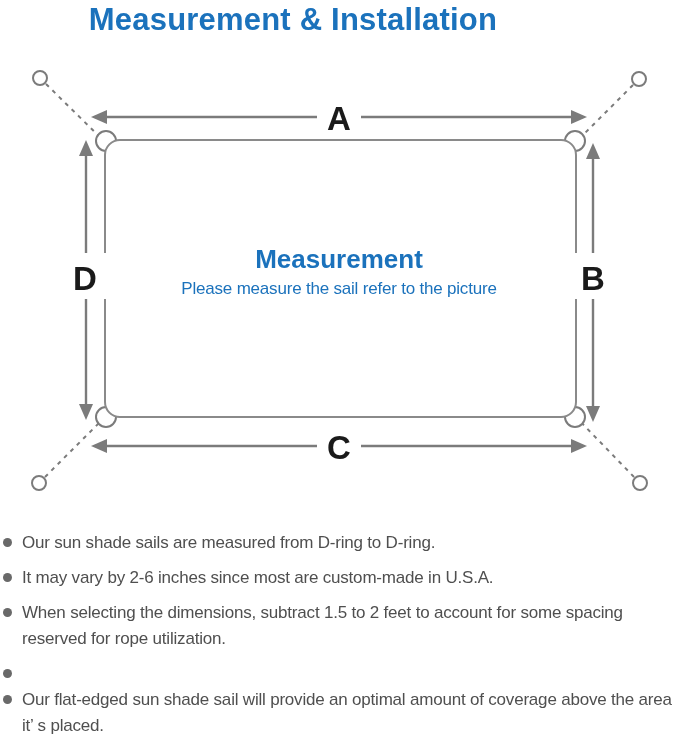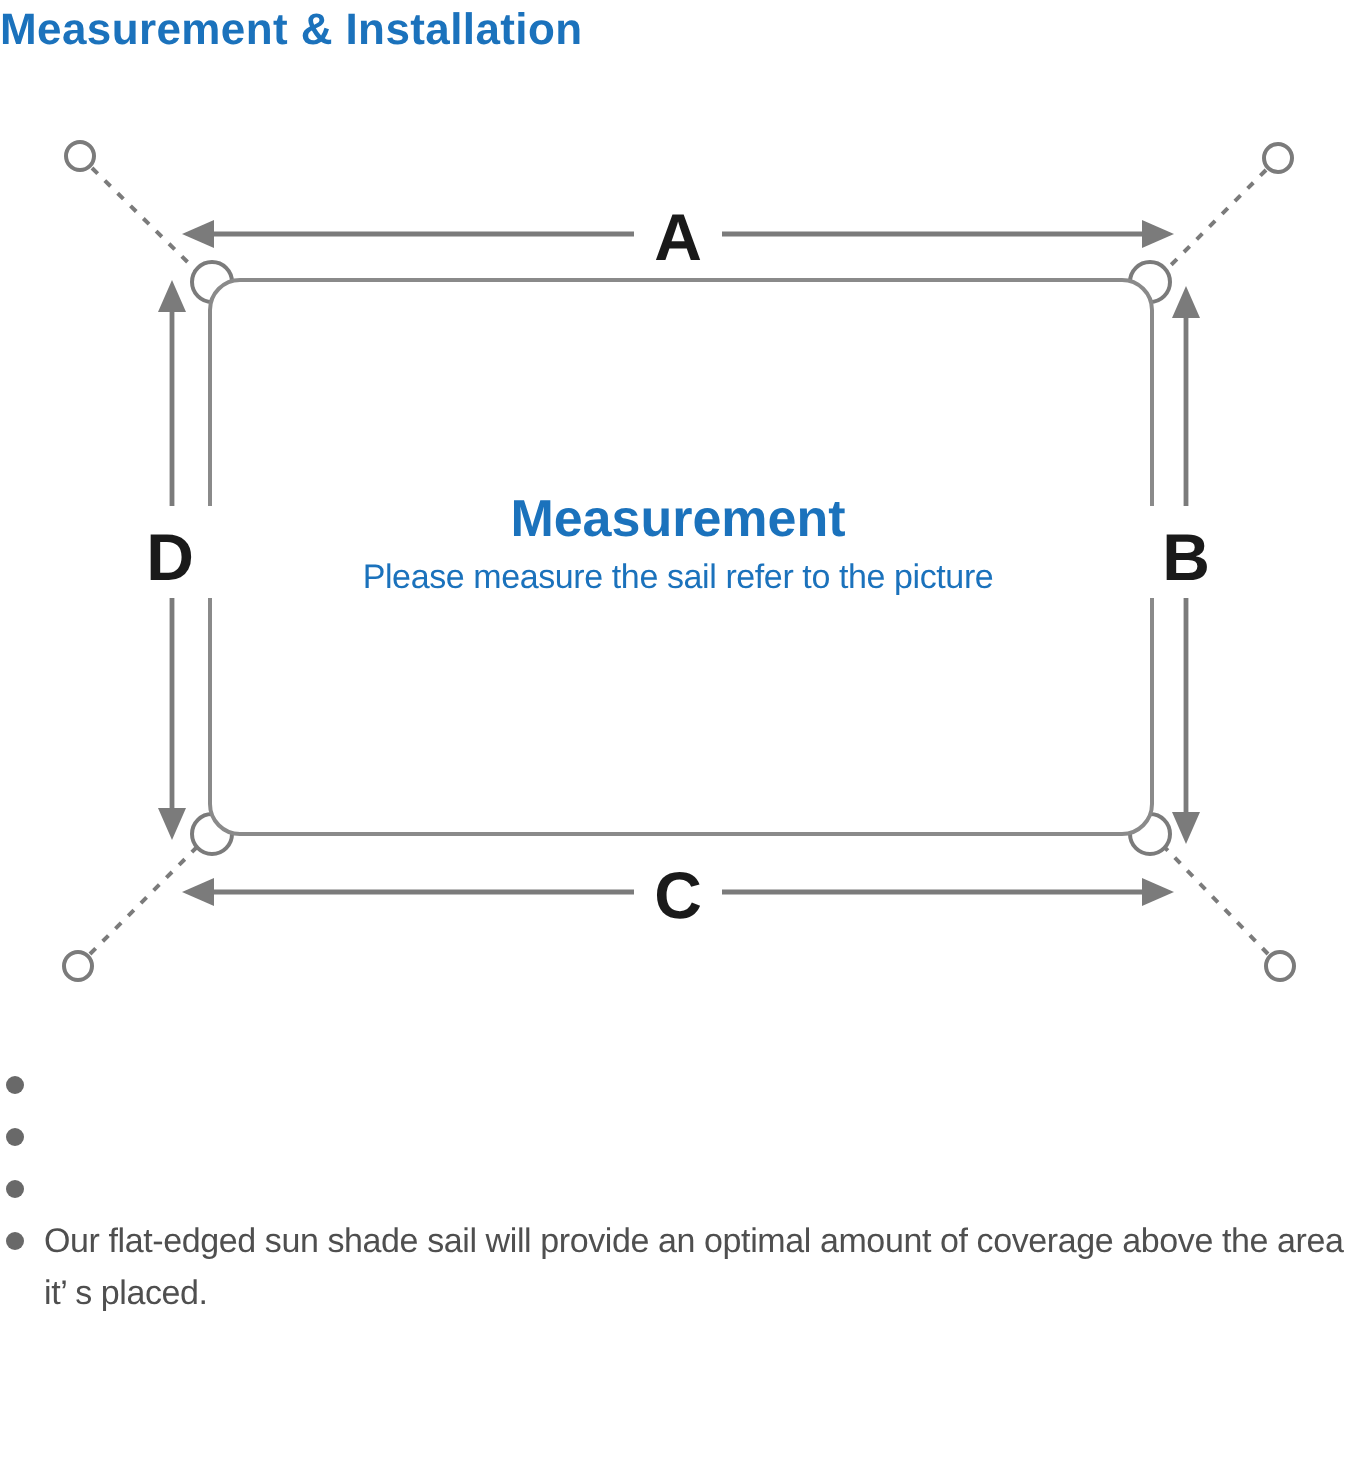--- a/index.html
+++ b/index.html
@@ -11,21 +11,22 @@
     font-family: "Liberation Sans", sans-serif;
     position: relative;
     overflow: hidden;
   }
   .title {
     position: absolute;
     top: 2px;
     left: 0;
     width: 586px;
     margin: 0;
-    font-size: 22px;
+    text-align: center;
+    font-size: 31px;
     font-weight: bold;
     color: var(--accent-blue, #1B72BC);
     letter-spacing: 0.2px;
   }
   svg.diagram {
     position: absolute;
     top: 55px;
     left: 0;
   }
   .dash  { stroke: var(--diagram-gray, #7B7B7B); stroke-width: 2; stroke-dasharray: 4 5; fill: none; }
@@ -128,23 +129,29 @@
       <text class="lbl" x="593" y="235">B</text>
     </g>
 
     <text class="ctitle" x="339" y="213">Measurement</text>
     <text class="csub" x="339" y="239">Please measure the sail refer to the picture</text>
   </svg>
 
   <ul class="notes">
     <li class="note">
       <span class="dot"></span>
+      <span class="note-text">Our sun shade sails are measured from D-ring to D-ring.</span>
     </li>
     <li class="note">
       <span class="dot"></span>
+      <span class="note-text">It may vary by 2-6 inches since most are custom-made in U.S.A.</span>
+    </li>
+    <li class="note">
+      <span class="dot"></span>
+      <span class="note-text">When selecting the dimensions, subtract 1.5 to 2 feet to account for some spacing reserved for rope utilization.</span>
     </li>
     <li class="note">
       <span class="dot"></span>
     </li>
     <li class="note">
       <span class="dot"></span>
       <span class="note-text">Our flat-edged sun shade sail will provide an optimal amount of coverage above the area it’ s placed.</span>
     </li>
   </ul>
 

